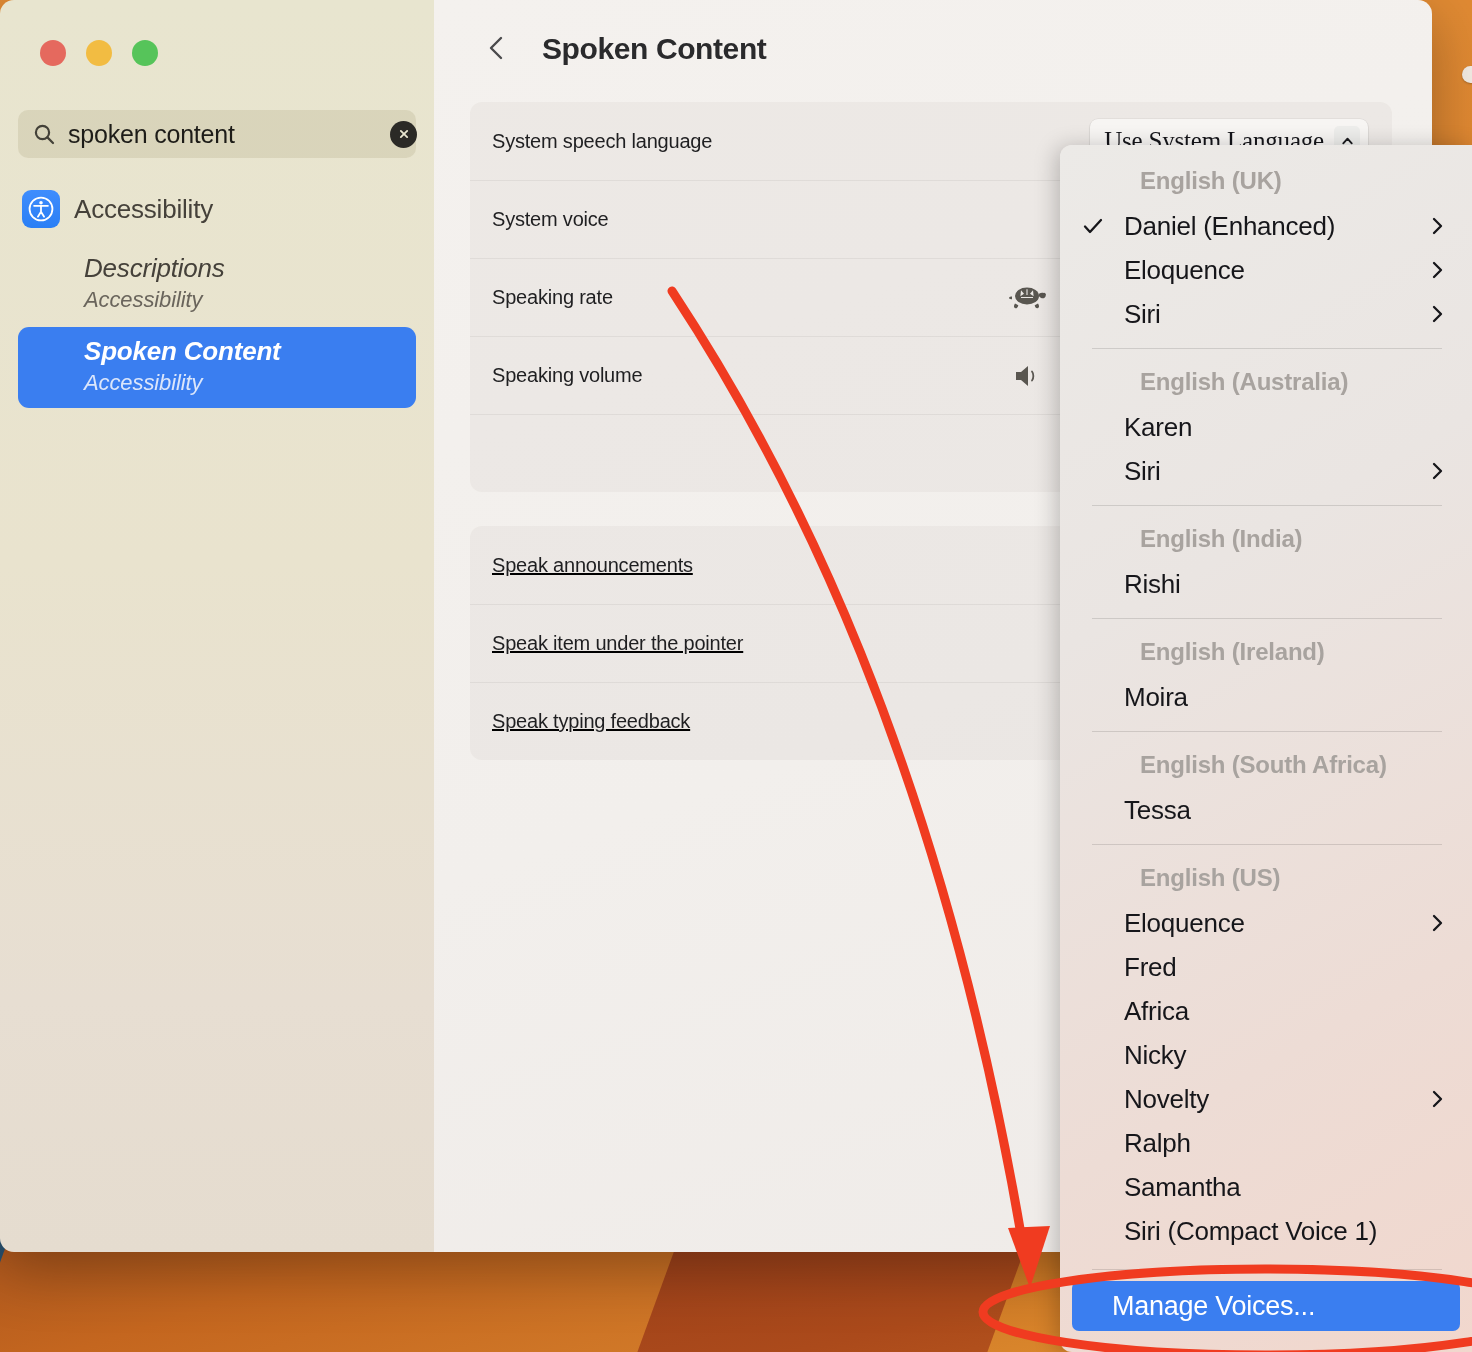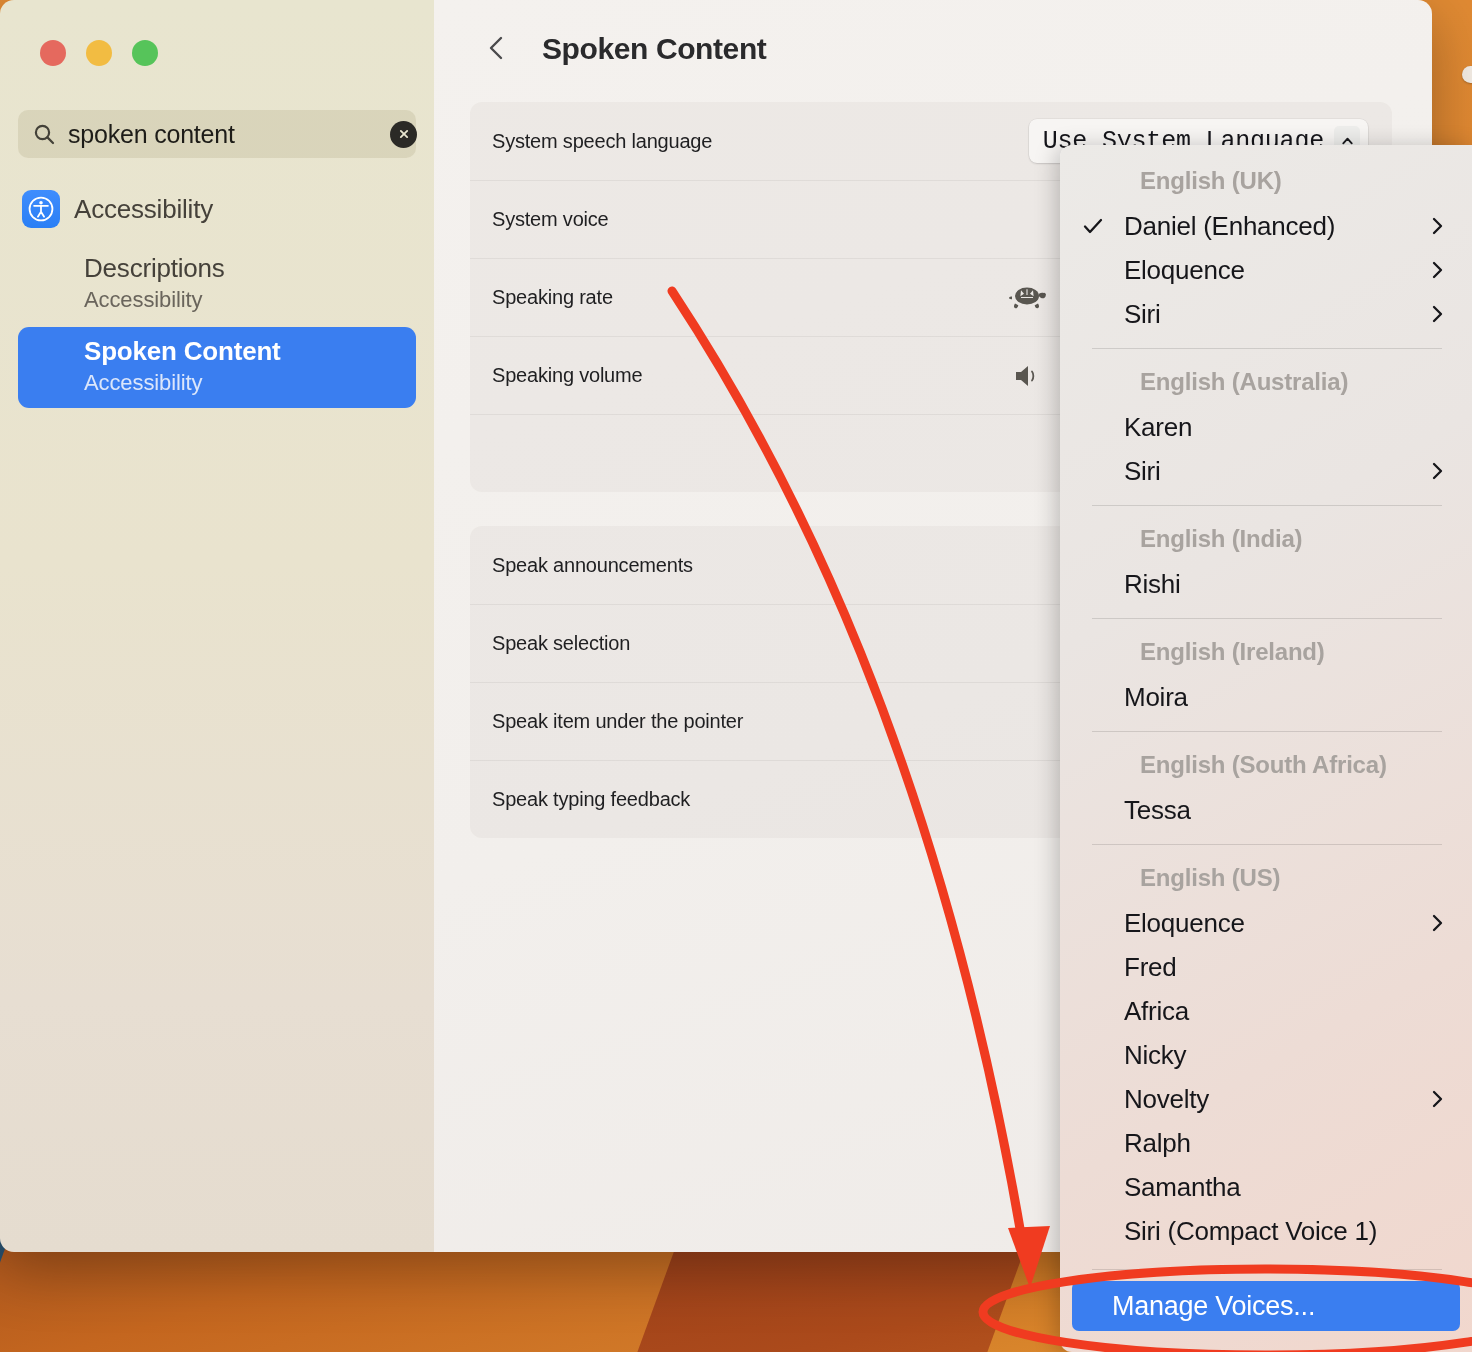--- a/index.html
+++ b/index.html
@@ -106,21 +106,21 @@
     width: 38px; height: 38px; border-radius: 9px;
     background: linear-gradient(180deg, #3f8dfd 0%, #2a7ff5 100%);
     display: flex; align-items: center; justify-content: center;
     flex: 0 0 38px;
   }
   .app-icon svg { width: 30px; height: 30px; }
   .res-head-label { font-size: 26px; color: #45413a; letter-spacing: -.2px; }
 
   .res-item {
     border-radius: 11px; padding: 10px 0 12px 66px;
-    margin-bottom: 2px; cursor: default;
+    margin-bottom: 2px; cursor: default; font-style: italic;
   }
   .res-item.selected { background: #3a7ef0; }
   .res-title { font-size: 26px; color: #45413a; letter-spacing: -.2px; line-height: 1.15; }
   .res-sub   { font-size: 22px; color: #6a655c; letter-spacing: -.1px; margin-top: 3px; }
   .res-item.selected .res-title { color: #fff; font-weight: 600; }
   .res-item.selected .res-sub   { color: #dbe6fb; }
 
   
   .detail {
     flex: 1; height: 100%;
@@ -152,21 +152,21 @@
   }
   .row:first-child { border-top: none; }
   .row-label { font-size: 20px; color: #1f1f21; letter-spacing: -.2px; }
   .row-spacer { flex: 1; }
 
   .popup-btn {
     display: flex; align-items: center; gap: 10px;
     background: #f7f5f3; border: none; border-radius: 8px;
     padding: 7px 8px 7px 14px; cursor: pointer;
     box-shadow: 0 1px 2px rgba(0,0,0,.12), 0 0 0 .5px rgba(0,0,0,.07);
-    font-family: Liberation Mono, monospace;
+    font-family: Liberation Serif, serif;
   }
   .popup-label { font-size: 25px; color: #15151a; letter-spacing: -.2px; white-space: nowrap; }
   .chev-box {
     width: 26px; height: 30px; border-radius: 5px;
     background: #ededeb;
     display: flex; align-items: center; justify-content: center;
   }
   .chev-box svg { width: 15px; height: 15px; }
 
   .slider-cell { display: flex; align-items: center; gap: 18px; }
@@ -359,26 +359,23 @@
               <span class="tick t2"></span>
             </span>
           </span>
         </div>
 
         <div class="row">
           <span class="row-label"></span>
         </div>
       </div>
 
-      <div class="group" style="margin-top:34px;">
+      <div class="group" style="margin-top:34px;text-decoration:underline;">
         <div class="row">
           <span class="row-label">Speak announcements</span>
-        </div>
-        <div class="row">
-          <span class="row-label">Speak selection</span>
         </div>
         <div class="row">
           <span class="row-label">Speak item under the pointer</span>
         </div>
         <div class="row">
           <span class="row-label">Speak typing feedback</span>
         </div>
       </div>
     </div>
   </div>

